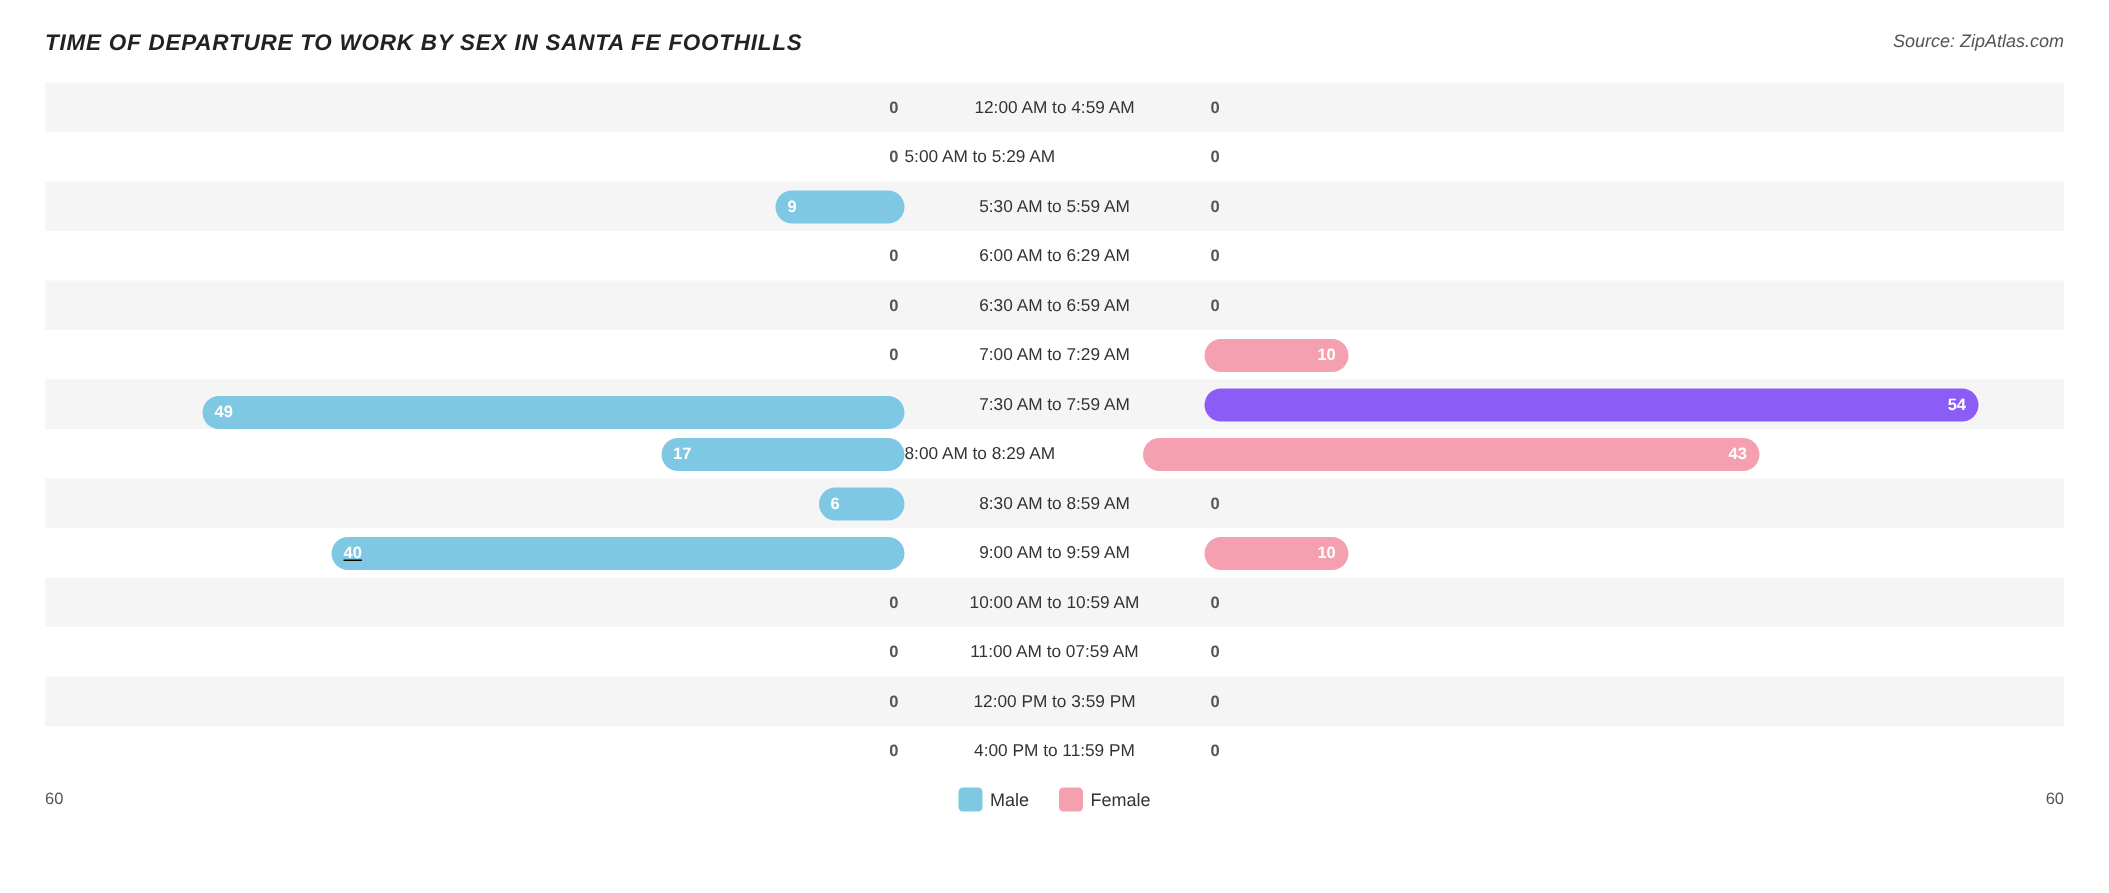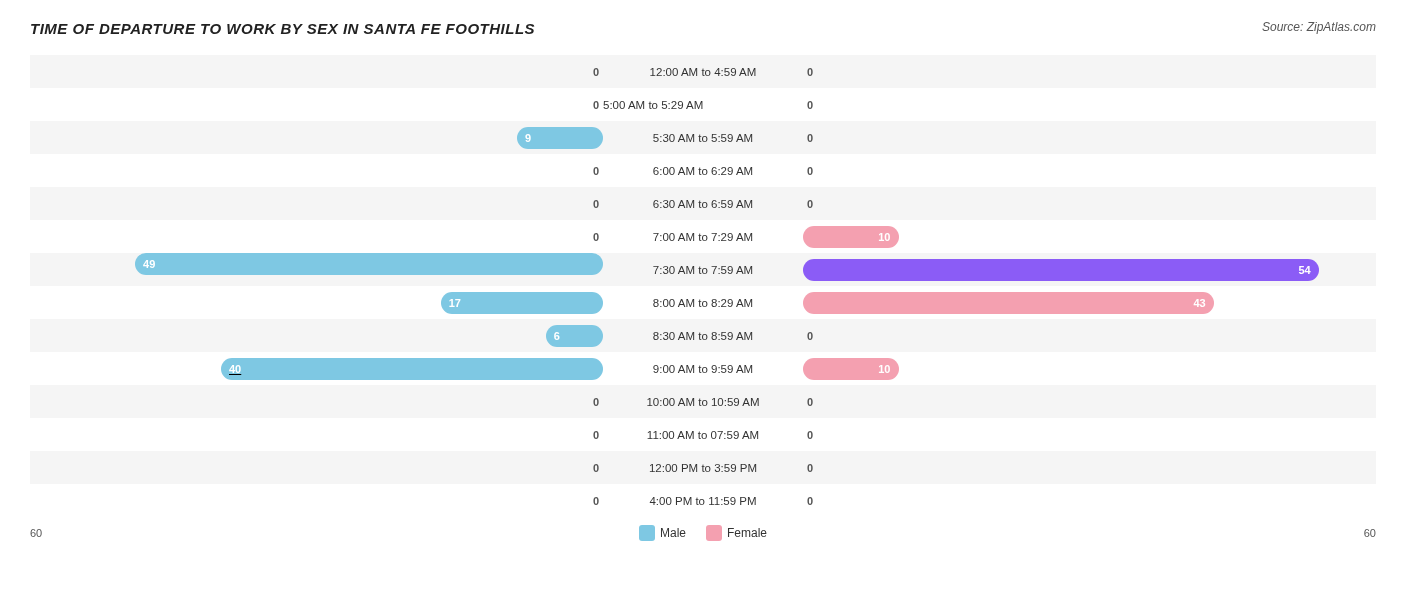--- a/index.html
+++ b/index.html
@@ -132,39 +132,39 @@
           <span style="font-size: 11px; color: rgb(85, 85, 85); font-weight: bold; margin-right: 4px;">0</span>
         </div>
         <div style="width: 200px; text-align: center; font-size: 11.5px; color: rgb(51, 51, 51); flex-shrink: 0; z-index: 3;">7:00 AM to 7:29 AM</div>
         <div style="width: 573px; height: 100%; display: flex; align-items: center; justify-content: flex-start; flex-shrink: 0;">
           <div style="width: 95.5px; height: 22px; background: rgb(244, 160, 176); border-radius: 11px; display: flex; align-items: center; justify-content: flex-end; padding-right: 8px;">
             <span style="font-size: 11px; font-weight: bold; color: rgb(255, 255, 255);">10</span>
           </div>
         </div>
       </div>
       <div style="display: flex; align-items: center; height: 33px; background: rgb(245, 245, 245); position: relative;">
-        <div style="width: 573px; height: 100%; display: flex; align-items: flex-start; justify-content: flex-end; flex-shrink: 0;">
+        <div style="width: 573px; height: 100%; display: flex; align-items: flex-end; justify-content: flex-end; flex-shrink: 0;">
           <div style="width: 467.95px; height: 22px; background: rgb(126, 200, 227); border-radius: 11px; display: flex; align-items: center; justify-content: flex-start; padding-left: 8px;">
             <span style="font-size: 11px; font-weight: bold; color: rgb(255, 255, 255);">49</span>
           </div>
         </div>
         <div style="width: 200px; text-align: center; font-size: 11.5px; color: rgb(51, 51, 51); flex-shrink: 0; z-index: 3;">7:30 AM to 7:59 AM</div>
         <div style="width: 573px; height: 100%; display: flex; align-items: center; justify-content: flex-start; flex-shrink: 0;">
           <div style="width: 515.7px; height: 22px; background: #8b5cf6; border-radius: 11px; display: flex; align-items: center; justify-content: flex-end; padding-right: 8px;">
             <span style="font-size: 11px; font-weight: bold; color: rgb(255, 255, 255);">54</span>
           </div>
         </div>
       </div>
       <div style="display: flex; align-items: center; height: 33px; background: rgb(255, 255, 255); position: relative;">
         <div style="width: 573px; height: 100%; display: flex; align-items: center; justify-content: flex-end; flex-shrink: 0;">
           <div style="width: 162.35px; height: 22px; background: rgb(126, 200, 227); border-radius: 11px; display: flex; align-items: center; justify-content: flex-start; padding-left: 8px;">
             <span style="font-size: 11px; font-weight: bold; color: rgb(255, 255, 255);">17</span>
           </div>
         </div>
-        <div style="width: 200px; text-align: center; font-size: 11.5px; color: rgb(51, 51, 51); flex-shrink: 0; z-index: 3;">8:00 AM to 8:29 AM</div>
+        <div style="width: 159px; font-size: 11.5px; color: rgb(51, 51, 51); flex-shrink: 0; z-index: 3;">8:00 AM to 8:29 AM</div>
         <div style="width: 573px; height: 100%; display: flex; align-items: center; justify-content: flex-start; flex-shrink: 0;">
           <div style="width: 410.65px; height: 22px; background: rgb(244, 160, 176); border-radius: 11px; display: flex; align-items: center; justify-content: flex-end; padding-right: 8px;">
             <span style="font-size: 11px; font-weight: bold; color: rgb(255, 255, 255);">43</span>
           </div>
         </div>
       </div>
       <div style="display: flex; align-items: center; height: 33px; background: rgb(245, 245, 245); position: relative;">
         <div style="width: 573px; height: 100%; display: flex; align-items: center; justify-content: flex-end; flex-shrink: 0;">
           <div style="width: 57.3px; height: 22px; background: rgb(126, 200, 227); border-radius: 11px; display: flex; align-items: center; justify-content: flex-start; padding-left: 8px;">
             <span style="font-size: 11px; font-weight: bold; color: rgb(255, 255, 255);">6</span>

